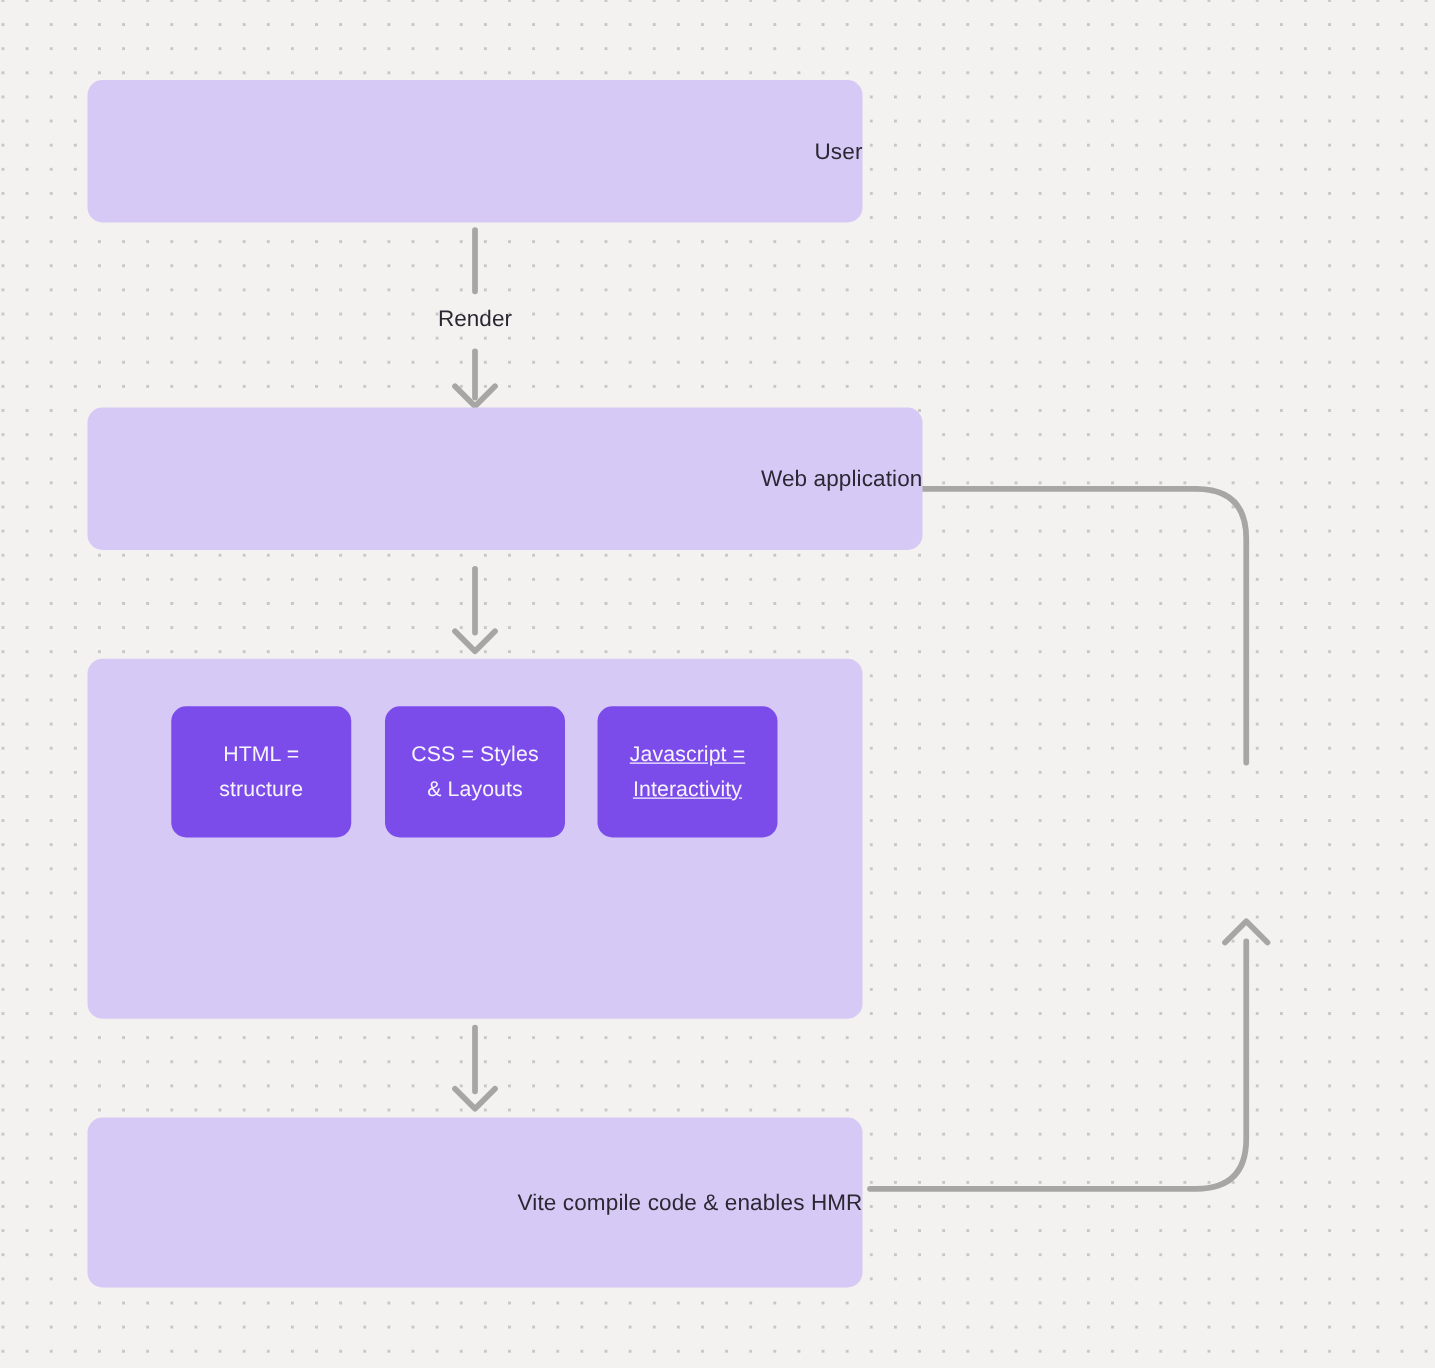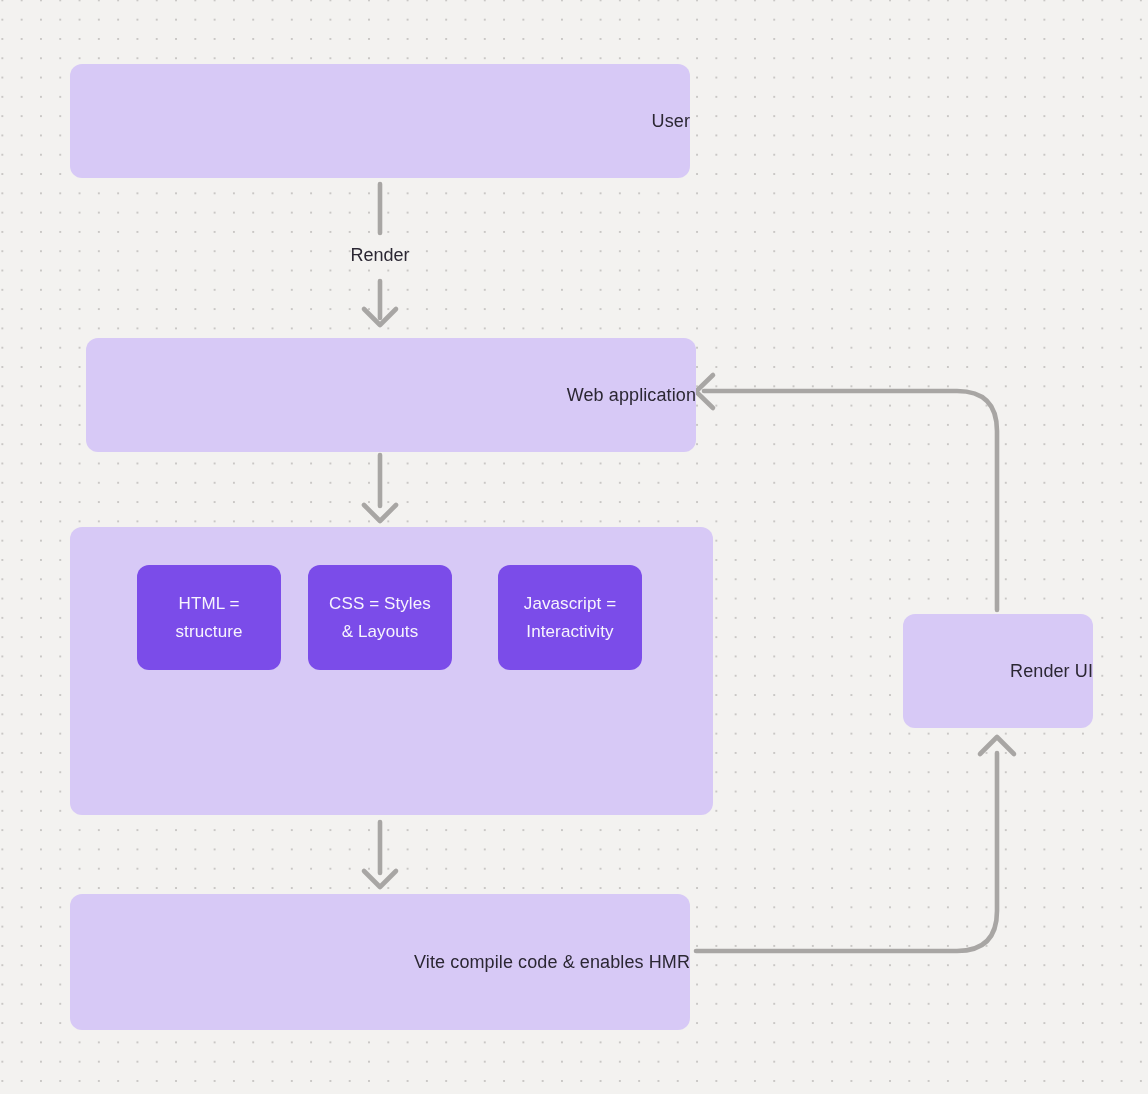--- a/index.html
+++ b/index.html
@@ -33,22 +33,22 @@
     display:flex;
     align-items:center;
     justify-content:flex-end;
     color:var(--node-text);
     font-size:18px;
     font-weight:500;
     letter-spacing:.1px;
     text-align:center;
   }
   .node-user      {left:70px; top:64px;  width:620px; height:114px;}
-  .node-webapp    {left:70px; top:338px; width:610px; height:114px;margin-left:16px;}
-  .node-group     {left:70px; top:527px; width:620px; height:288px; display:block;padding-left:23px;}
+  .node-webapp    {left:70px; top:326px; width:668px; height:114px;}
+  .node-group     {left:70px; top:527px; width:620px; height:288px; display:block;}
   .node-vite      {left:70px; top:894px; width:620px; height:136px;}
   .node-render    {left:903px;top:614px; width:190px; height:114px;}
   .inner-node{
     position:absolute;
     top:38px;
     width:144px;
     height:105px;
     background:var(--node-inner-fill);
     border-radius:12px;
     display:flex;
@@ -57,21 +57,21 @@
     color:var(--inner-text);
     font-size:17px;
     font-weight:500;
     line-height:28px;
     text-align:center;
     padding:0 14px;
     box-sizing:border-box;
   }
   .inner-html{left:67px;}
   .inner-css {left:238px;}
-  .inner-js  {left:428px;}
+  .inner-js  {left:408px;text-decoration:underline;}
   .edge-label{
     position:absolute;
     left:280px; top:245px;
     width:200px;
     text-align:center;
     color:var(--node-text);
     font-size:18px;
     font-weight:500;
   }
   svg.connectors{
@@ -131,17 +131,14 @@
     <div class="inner-node inner-js">
       <span>Javascript = Interactivity</span>
     </div>
 
   </div>
 
   <div class="node node-vite">
     <span>Vite compile code &amp; enables HMR</span>
   </div>
 
-  <div class="node node-render">
-    <span>Render UI</span>
-  </div>
 
 </div>
 
 </body></html>

